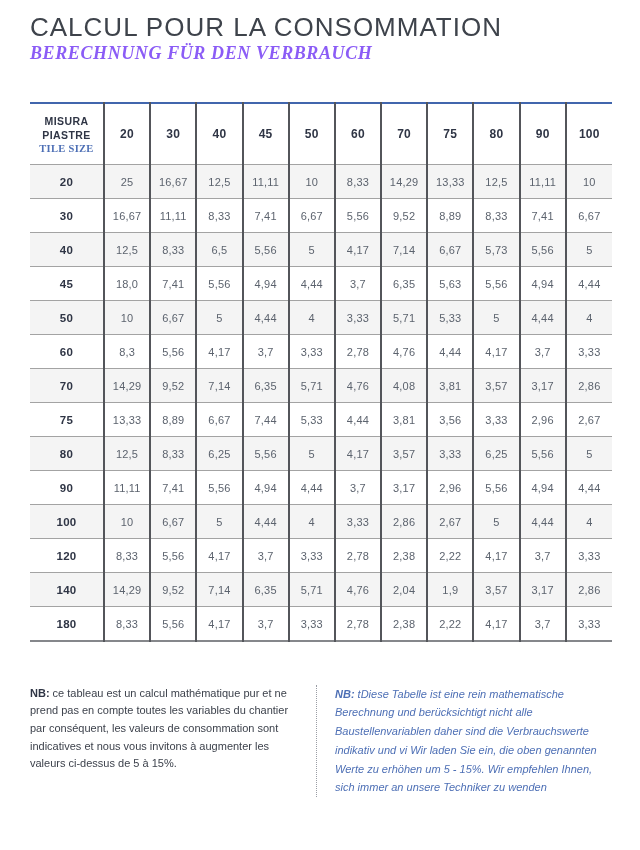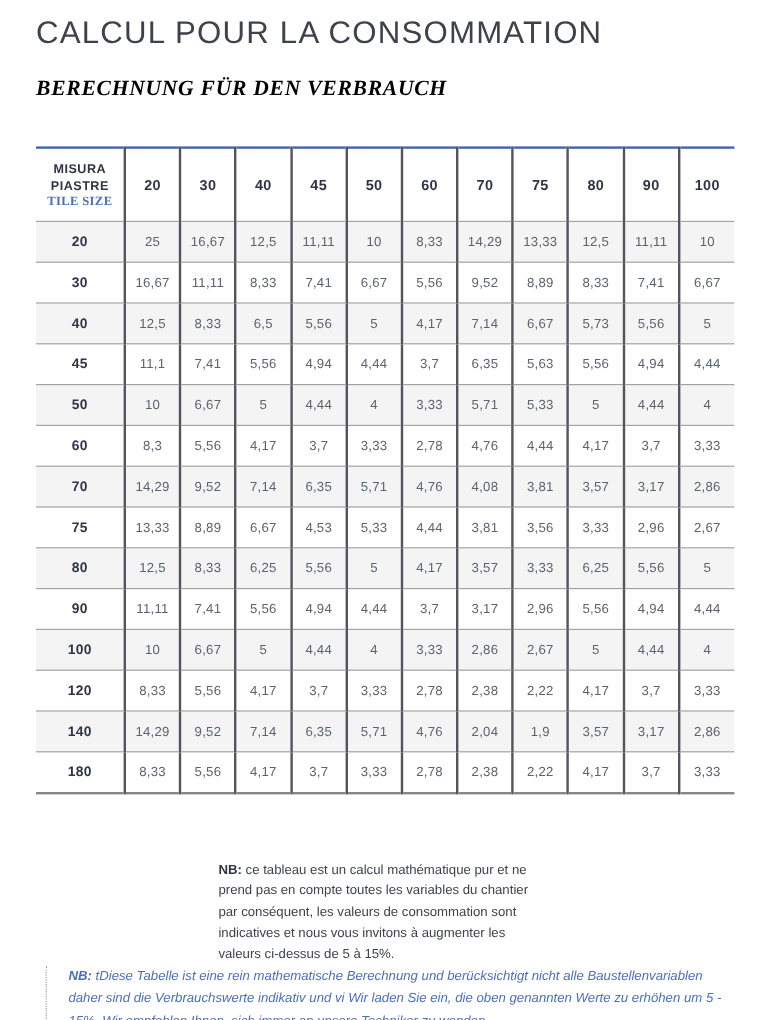--- a/index.html
+++ b/index.html
@@ -22,27 +22,27 @@
   }
   .page-title {
     margin: 0;
     font-size: 26px;
     font-weight: 400;
     letter-spacing: 1px;
     color: #3e434b;
     line-height: 1.2;
   }
   .page-subtitle {
-    margin: 20px 0 0 0;
+    margin: 0 0 0 0;
     font-family: "Liberation Serif", serif;
     font-style: italic;
     font-weight: 700;
     font-size: 18px;
     letter-spacing: 0.6px;
-    color: #000000;
+    color: #8b5cf6;
     line-height: 1.2;
   }
   table.consumption {
     width: 582px;
     margin-top: 37px;
     border-collapse: collapse;
     table-layout: fixed;
     border-top: 2px solid #4166ad;
     border-bottom: 2.5px solid #85878b;
   }
@@ -96,23 +96,22 @@
     color: #2f3545;
     letter-spacing: 0.3px;
   }
   td.value-cell {
     font-size: 11px;
     color: #5c636e;
     letter-spacing: 0.2px;
   }
   .notes {
     display: flex;
-    margin-top: 55px;
-    align-items: center;
-    flex-direction: column;
+    margin-top: 43px;
+    align-items: flex-start;
   }
   .note { font-size: 11px; }
   .note p { margin: 0; }
   .note-fr {
     width: 272px;
     padding-right: 6px;
     line-height: 1.6;
     color: #3d424c;
   }
   .note-fr .nb-prefix { font-weight: 700; color: #2f3545; }
@@ -196,21 +195,21 @@
           <td class="value-cell">5</td>
           <td class="value-cell">4,17</td>
           <td class="value-cell">7,14</td>
           <td class="value-cell">6,67</td>
           <td class="value-cell">5,73</td>
           <td class="value-cell">5,56</td>
           <td class="value-cell">5</td>
         </tr>
         <tr>
           <th class="row-head">45</th>
-          <td class="value-cell">11,1</td>
+          <td class="value-cell">18,0</td>
           <td class="value-cell">7,41</td>
           <td class="value-cell">5,56</td>
           <td class="value-cell">4,94</td>
           <td class="value-cell">4,44</td>
           <td class="value-cell">3,7</td>
           <td class="value-cell">6,35</td>
           <td class="value-cell">5,63</td>
           <td class="value-cell">5,56</td>
           <td class="value-cell">4,94</td>
           <td class="value-cell">4,44</td>
@@ -255,21 +254,21 @@
           <td class="value-cell">3,81</td>
           <td class="value-cell">3,57</td>
           <td class="value-cell">3,17</td>
           <td class="value-cell">2,86</td>
         </tr>
         <tr>
           <th class="row-head">75</th>
           <td class="value-cell">13,33</td>
           <td class="value-cell">8,89</td>
           <td class="value-cell">6,67</td>
-          <td class="value-cell">4,53</td>
+          <td class="value-cell">7,44</td>
           <td class="value-cell">5,33</td>
           <td class="value-cell">4,44</td>
           <td class="value-cell">3,81</td>
           <td class="value-cell">3,56</td>
           <td class="value-cell">3,33</td>
           <td class="value-cell">2,96</td>
           <td class="value-cell">2,67</td>
         </tr>
         <tr>
           <th class="row-head">80</th>

